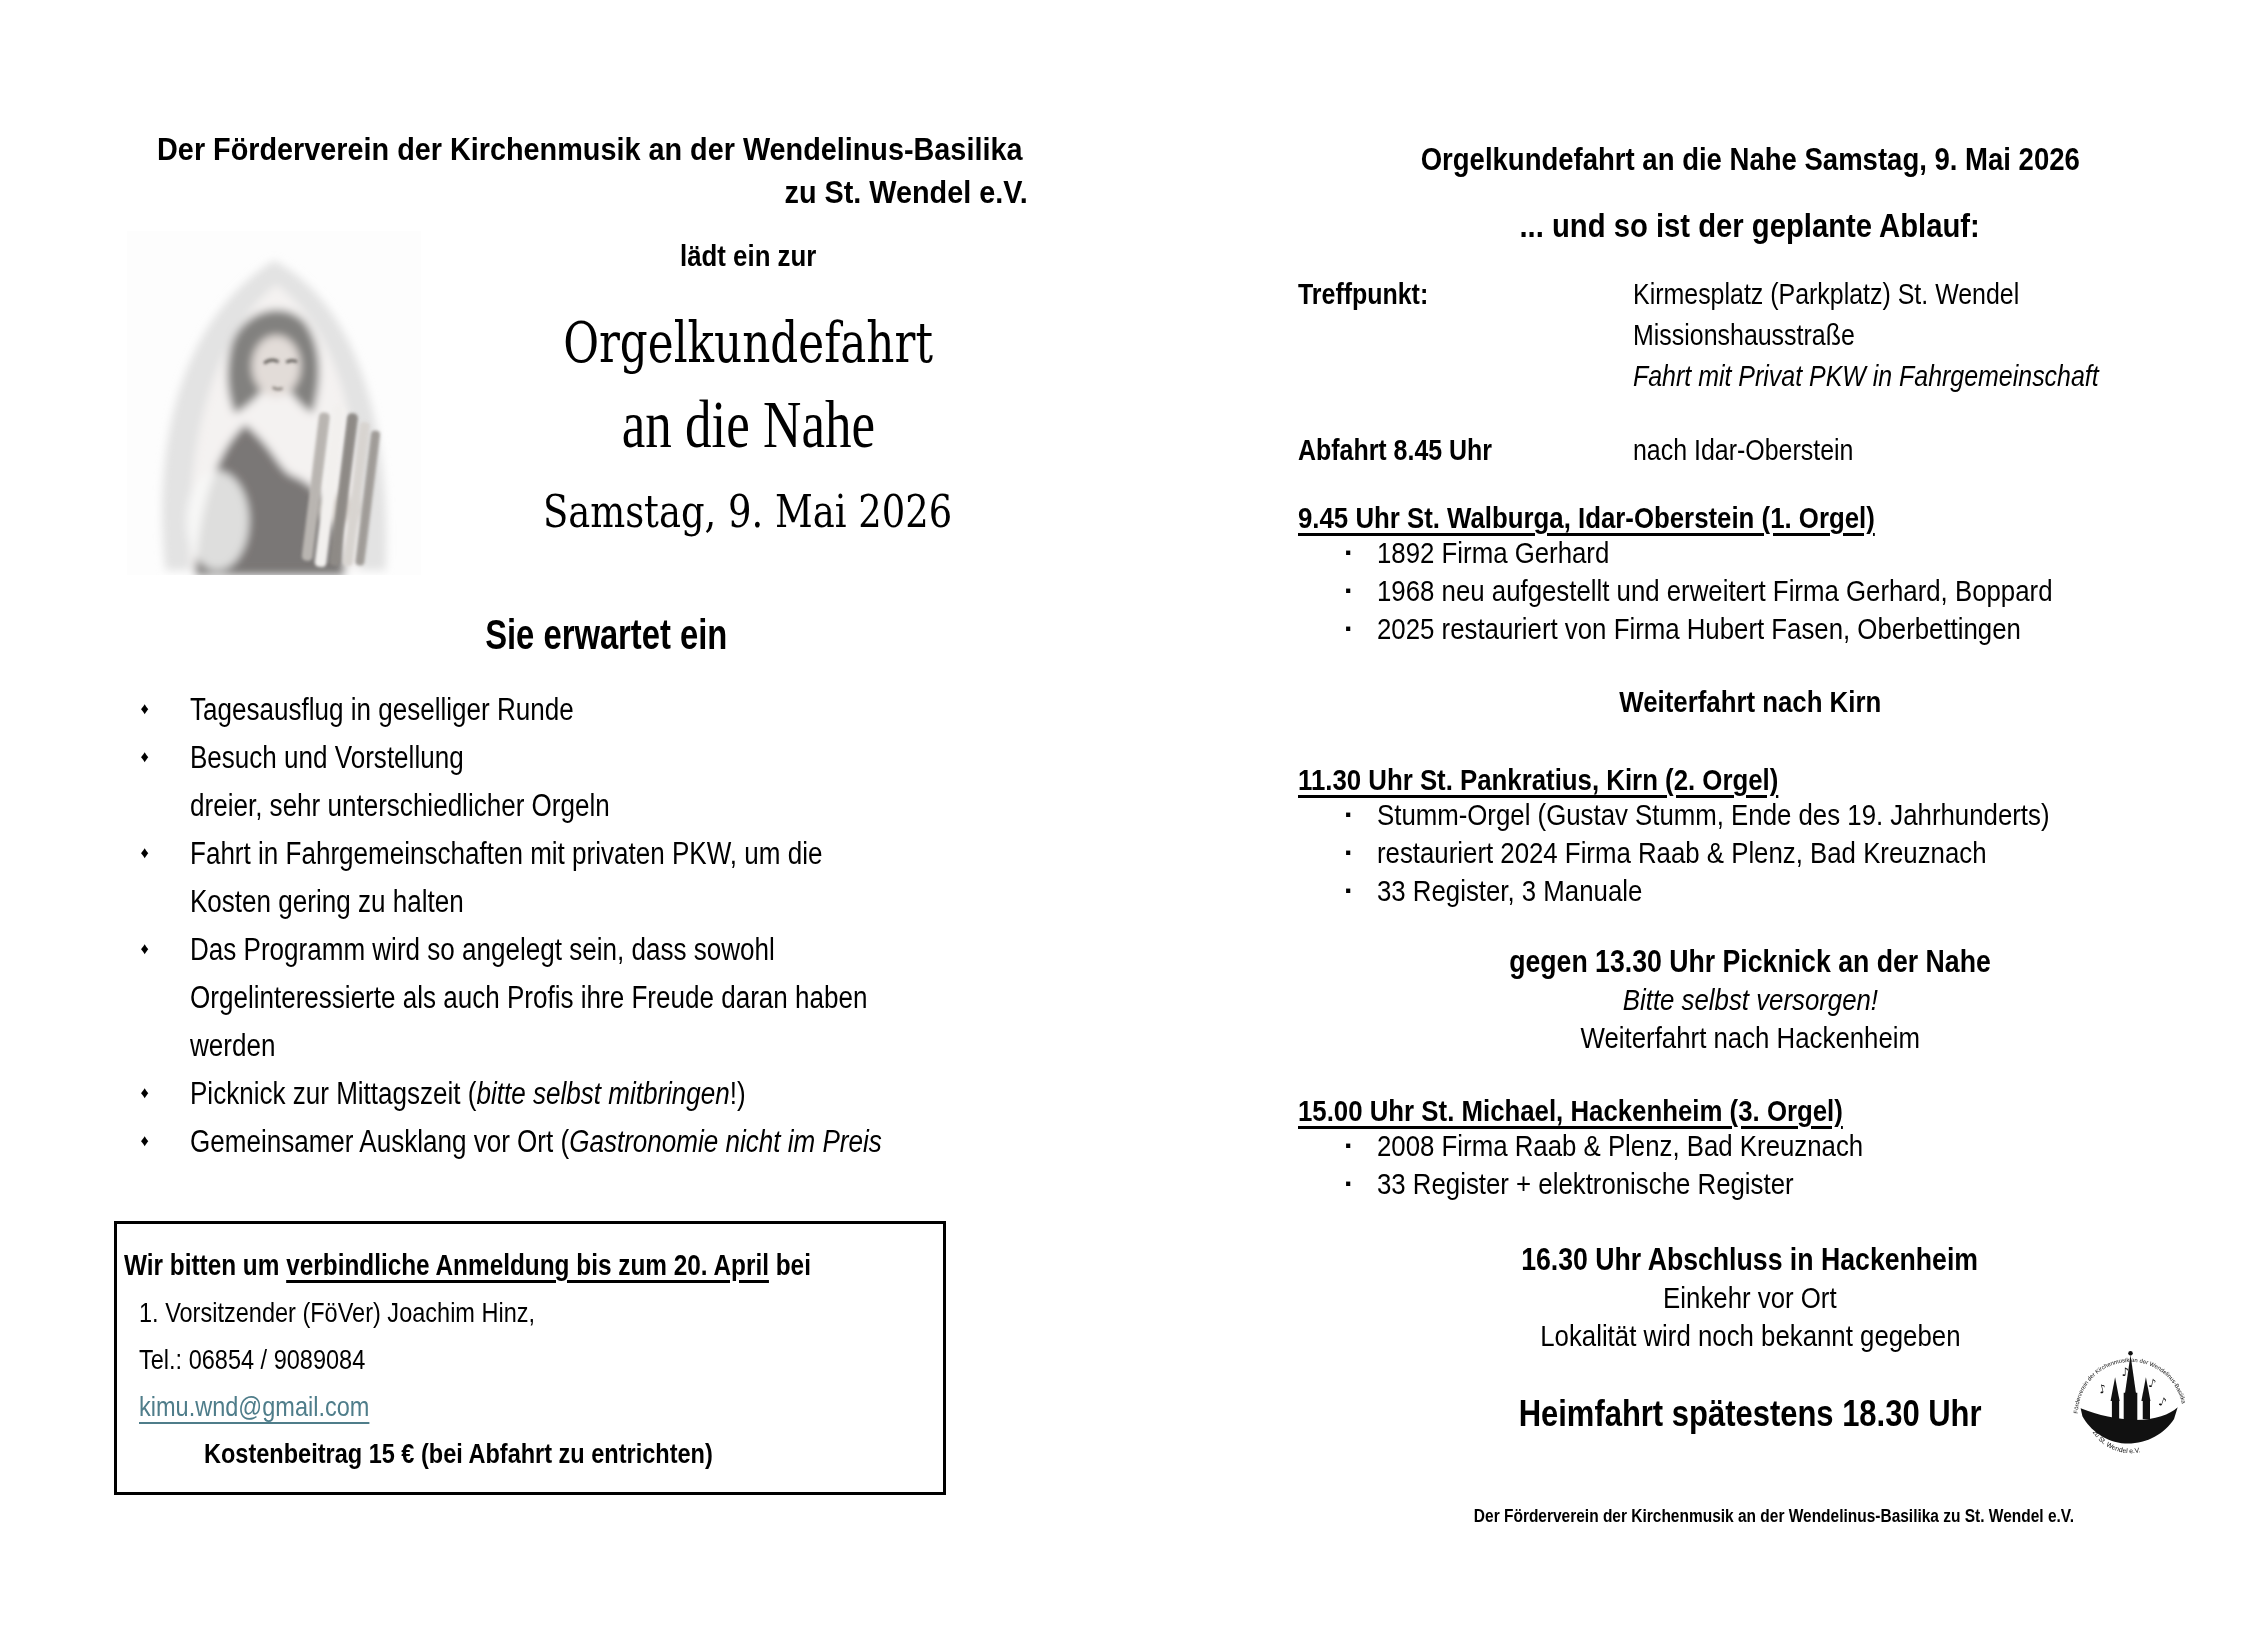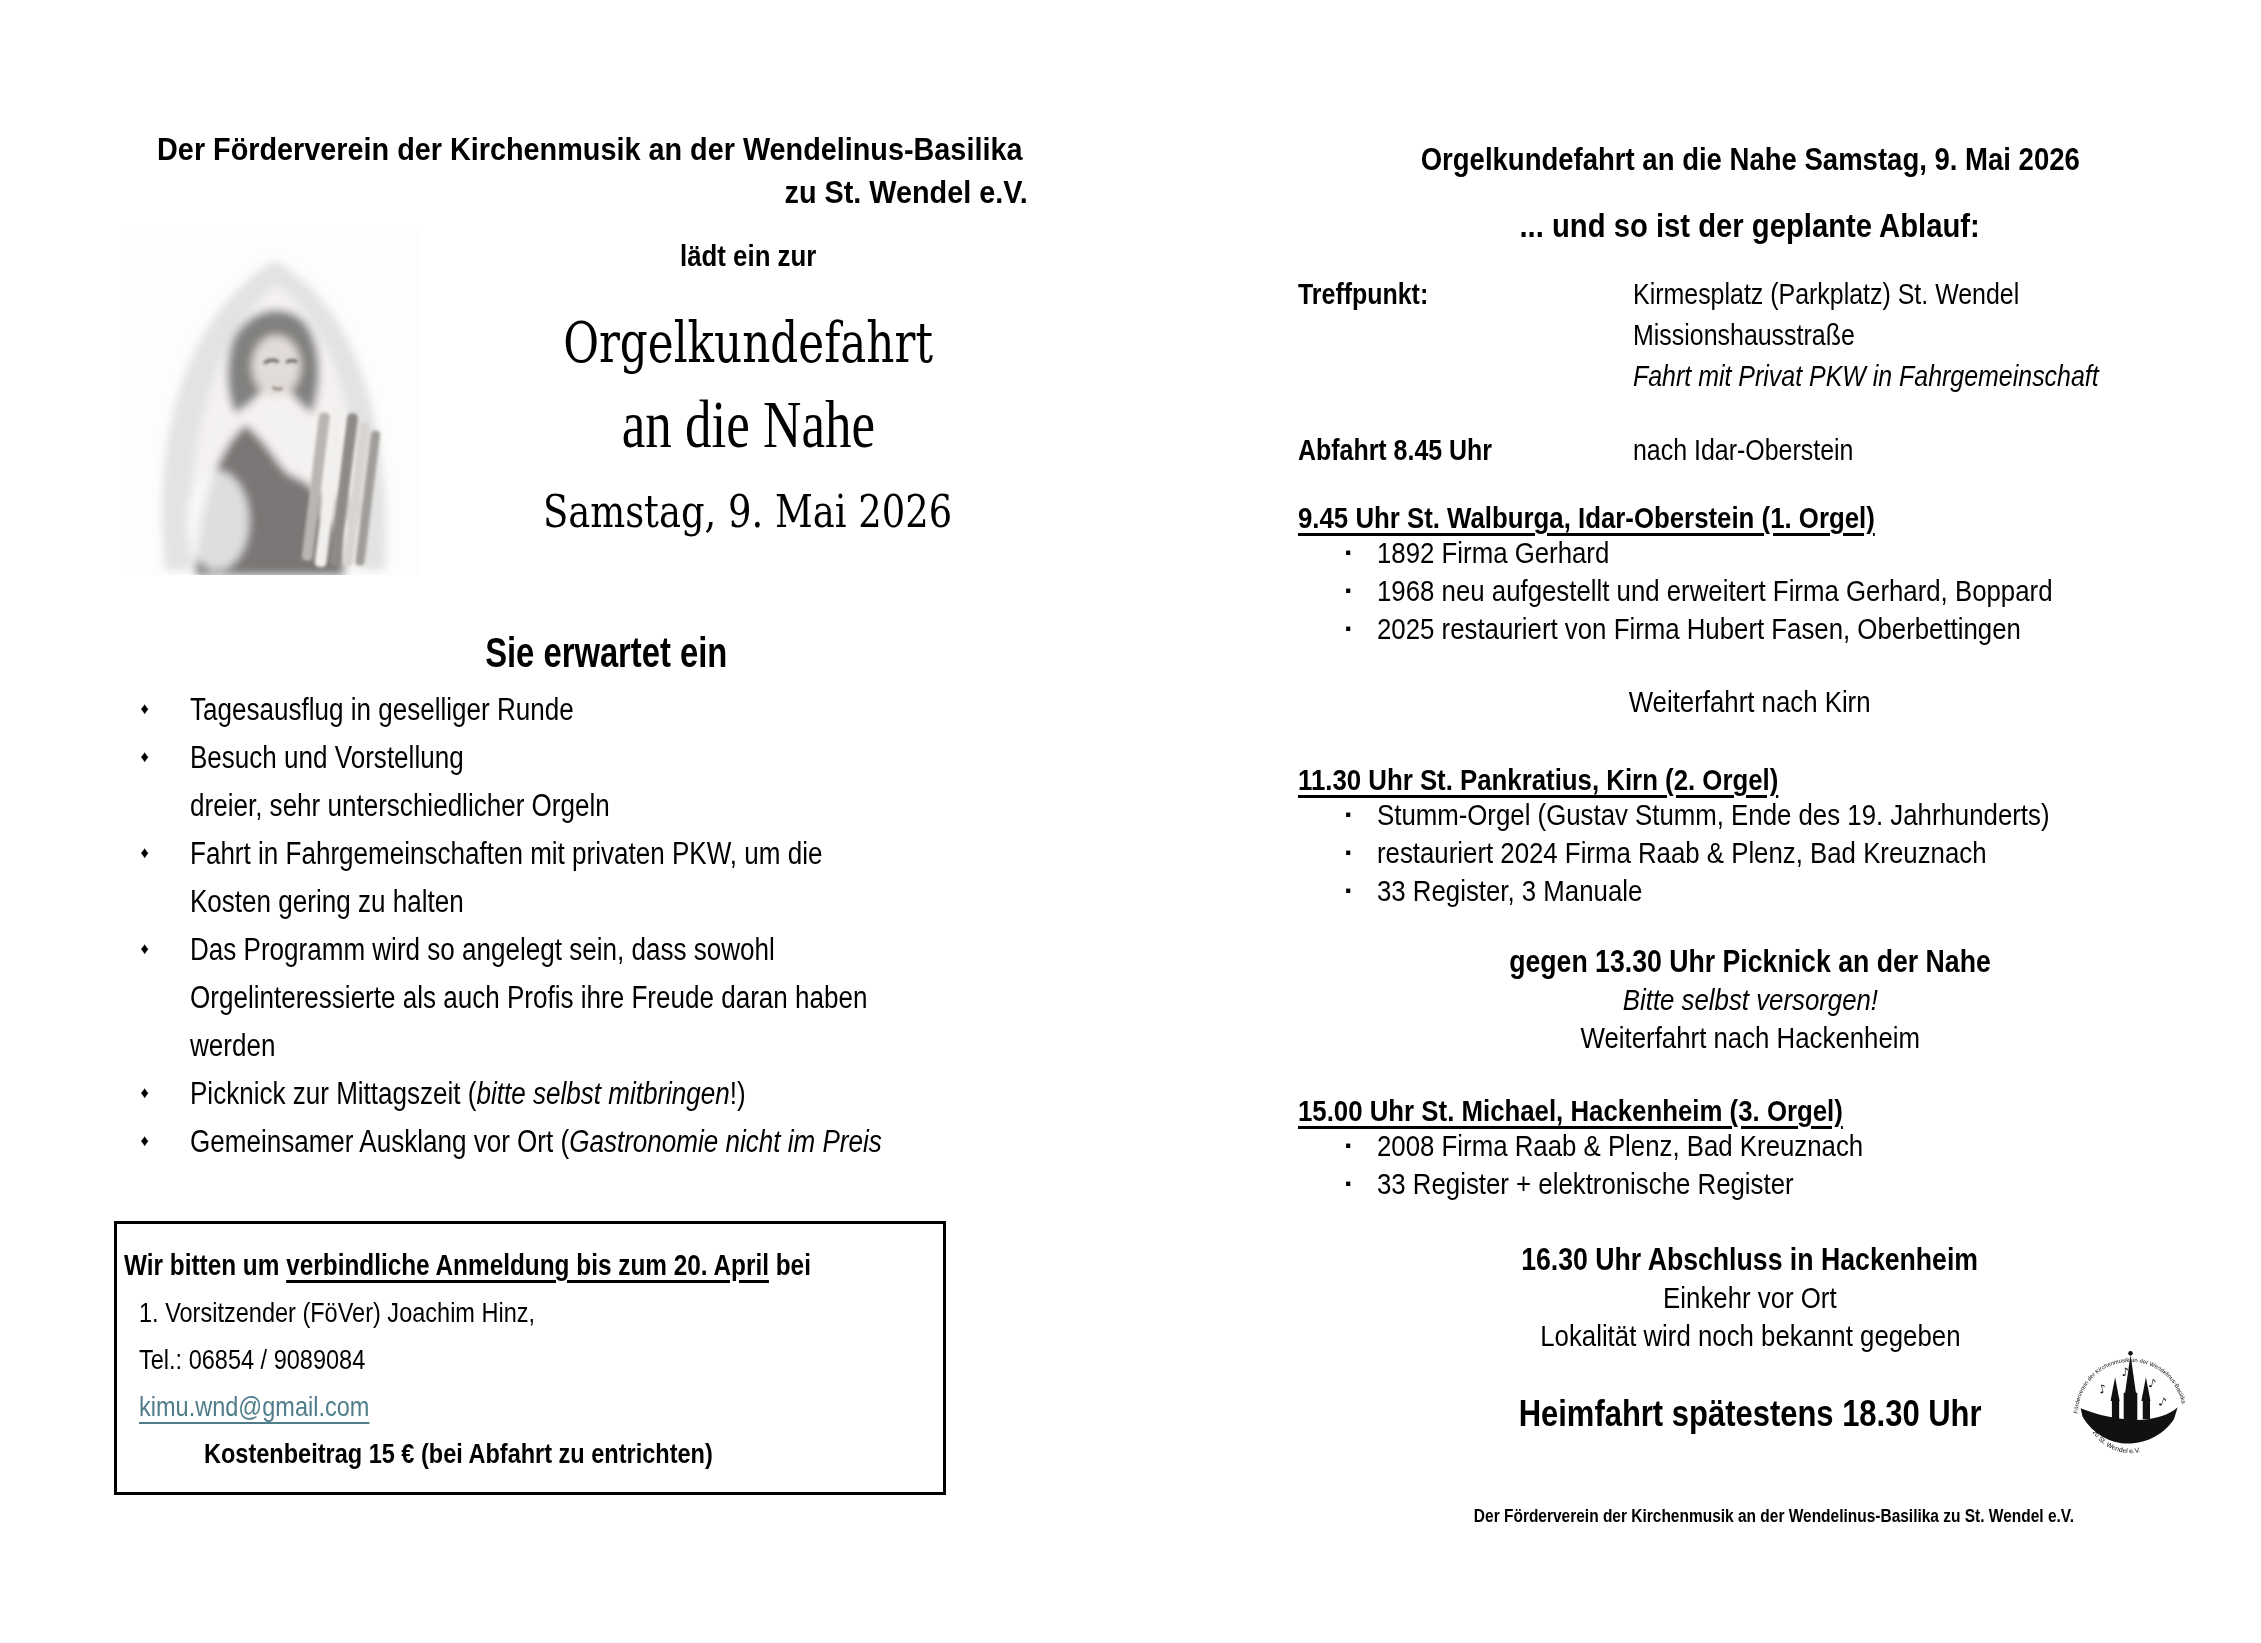--- a/index.html
+++ b/index.html
@@ -16,21 +16,21 @@
   .condc { transform-origin:center center; }
   .sx78{--sx:.78} .sx82{--sx:.82} .sx84{--sx:.84} .sx86{--sx:.86} .sx90{--sx:.90}
 
   
   #left-header { left:109px; top:128px; width:932px; font-size:32px; font-weight:bold; line-height:43px;text-align:right; }
   #saint-image { left:127px; top:231px; width:294px; height:344px; }
   #invite-line { left:409px; top:235px; width:678px; font-size:30px; font-weight:bold; line-height:41px; }
   #title-line1 { left:409px; top:300px; width:678px; font-family:"DejaVu Serif", serif; font-size:56px; line-height:86px; }
   #title-line2 { left:409px; top:381px; width:678px; font-family:Liberation Serif, serif; font-size:68px; line-height:86px; }
   #date-line   { left:409px; top:487px; width:678px; font-family:"DejaVu Serif", serif; font-size:45px; line-height:50px; }
-  #expect-heading { left:154px; top:611px; width:904px; font-size:42px; font-weight:bold; line-height:48px;margin-top:18px; }
+  #expect-heading { left:154px; top:611px; width:904px; font-size:42px; font-weight:bold; line-height:48px; }
   #expectation-list { left:136px; top:686px; width:986px; font-size:31px; }
   .b-line { position:relative; line-height:48px; height:48px; }
   .b-line .txt { margin-left:54px; }
   .diamond { position:absolute; left:4.5px; top:50%; transform:translateY(-54%); font-size:16.3px; }
 
   #registration-box { left:114px; top:1221px; width:832px; height:274px; border:3.6px solid #000;
                       padding:18px 9px 0 6.8px; font-size:28px; }
   .box-line { line-height:47px; height:47px; white-space:nowrap; }
   .box-line.first { font-size:29px; font-weight:bold; }
   .box-line.ind .cond { margin-left:15px; }
@@ -48,21 +48,21 @@
   .tp-values { margin-left:335px; }
   .m-line { line-height:41px; height:41px; }
   .rc-section { left:1298px; width:972px; font-size:30px; }
   #section-0 { top:498px; } #section-1 { top:760px; } #section-2 { top:1091px; }
   .r-head { line-height:40px; height:40px; font-weight:bold; }
   .r-bullets { margin-top:-4.5px; }
   .r-line { position:relative; line-height:38px; height:38px; }
   .rdot { position:absolute; left:46px; top:0; font-weight:bold; }
   .r-line .txt { margin-left:79px; }
   .rc-center { left:1298px; width:904px; font-size:30px; line-height:38px; }
-  #interlude-1 { top:683px; }
+  #interlude-1 { top:683px;font-weight:bold; }
   #picnic-block { top:943px; }
   #closing-block { top:1241px; }
   .big-center { font-size:31px; font-weight:bold; }
   #heimfahrt-line { left:1298px; top:1391px; width:904px; font-size:36px; font-weight:bold; line-height:45px; }
   #assoc-logo { left:2067px; top:1341px; width:127px; height:118px; }
   #right-footer { left:1312px; top:1504px; width:923px; font-size:18px; font-weight:bold; line-height:24.4px; }
 </style>
 </head>
 <body>
 

